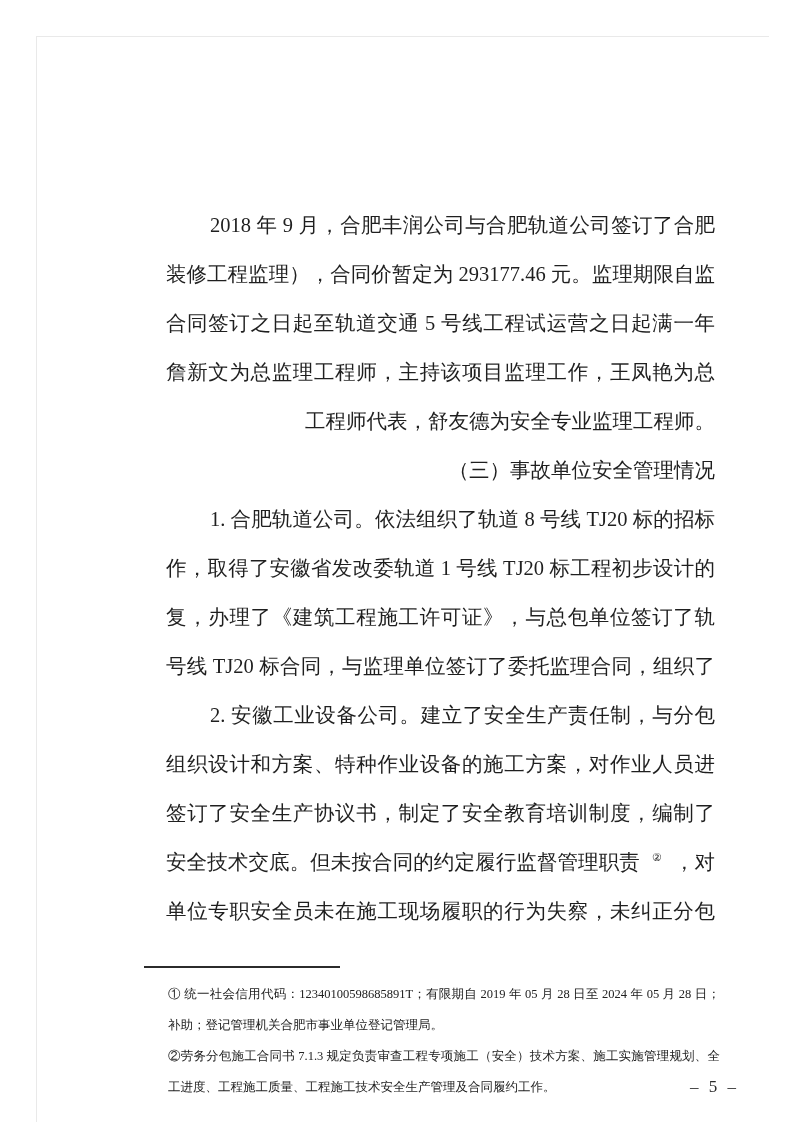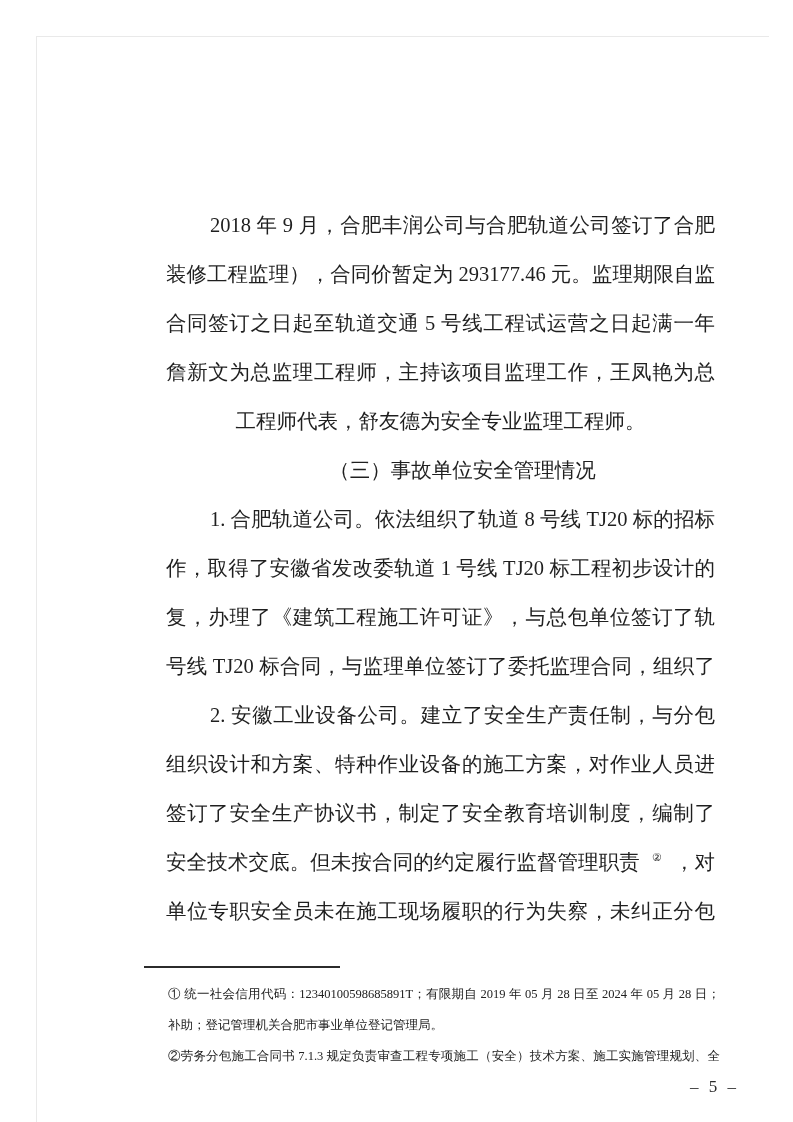--- a/index.html
+++ b/index.html
@@ -24,21 +24,21 @@
     top: 146px;
     width: 597px;
     font-size: 20.5px;
     line-height: 37px;
     color: #1f1f1f;
   }
   .line {
     height: 37px;
     overflow: hidden;
     white-space: normal;
-    text-align: center;
+    text-align: right;
   }
   .line.jl {
     text-align: justify;
     text-align-last: justify;
   }
   .line.indent { text-indent: 44px; }
   sup.fn-ref {
     font-size: 11px;
     line-height: 0;
     vertical-align: super;
@@ -112,16 +112,17 @@
       </div>
     </div>
   <div class="fn-sep"></div>
   <div class="footnotes">
       <div>
         <div class="fn-line jl">① 统一社会信用代码：12340100598685891T；有限期自 2019 年 05 月 28 日至 2024 年 05 月 28 日；经费来源财政</div>
         <div class="fn-line">补助；登记管理机关合肥市事业单位登记管理局。</div>
       </div>
       <div>
         <div class="fn-line jl">②劳务分包施工合同书 7.1.3 规定负责审查工程专项施工（安全）技术方案、施工实施管理规划、全面跟踪工程施</div>
+        <div class="fn-line">工进度、工程施工质量、工程施工技术安全生产管理及合同履约工作。</div>
       </div>
     </div>
   <div class="page-number">– 5 –</div>
 </div>
 
 </body></html>

